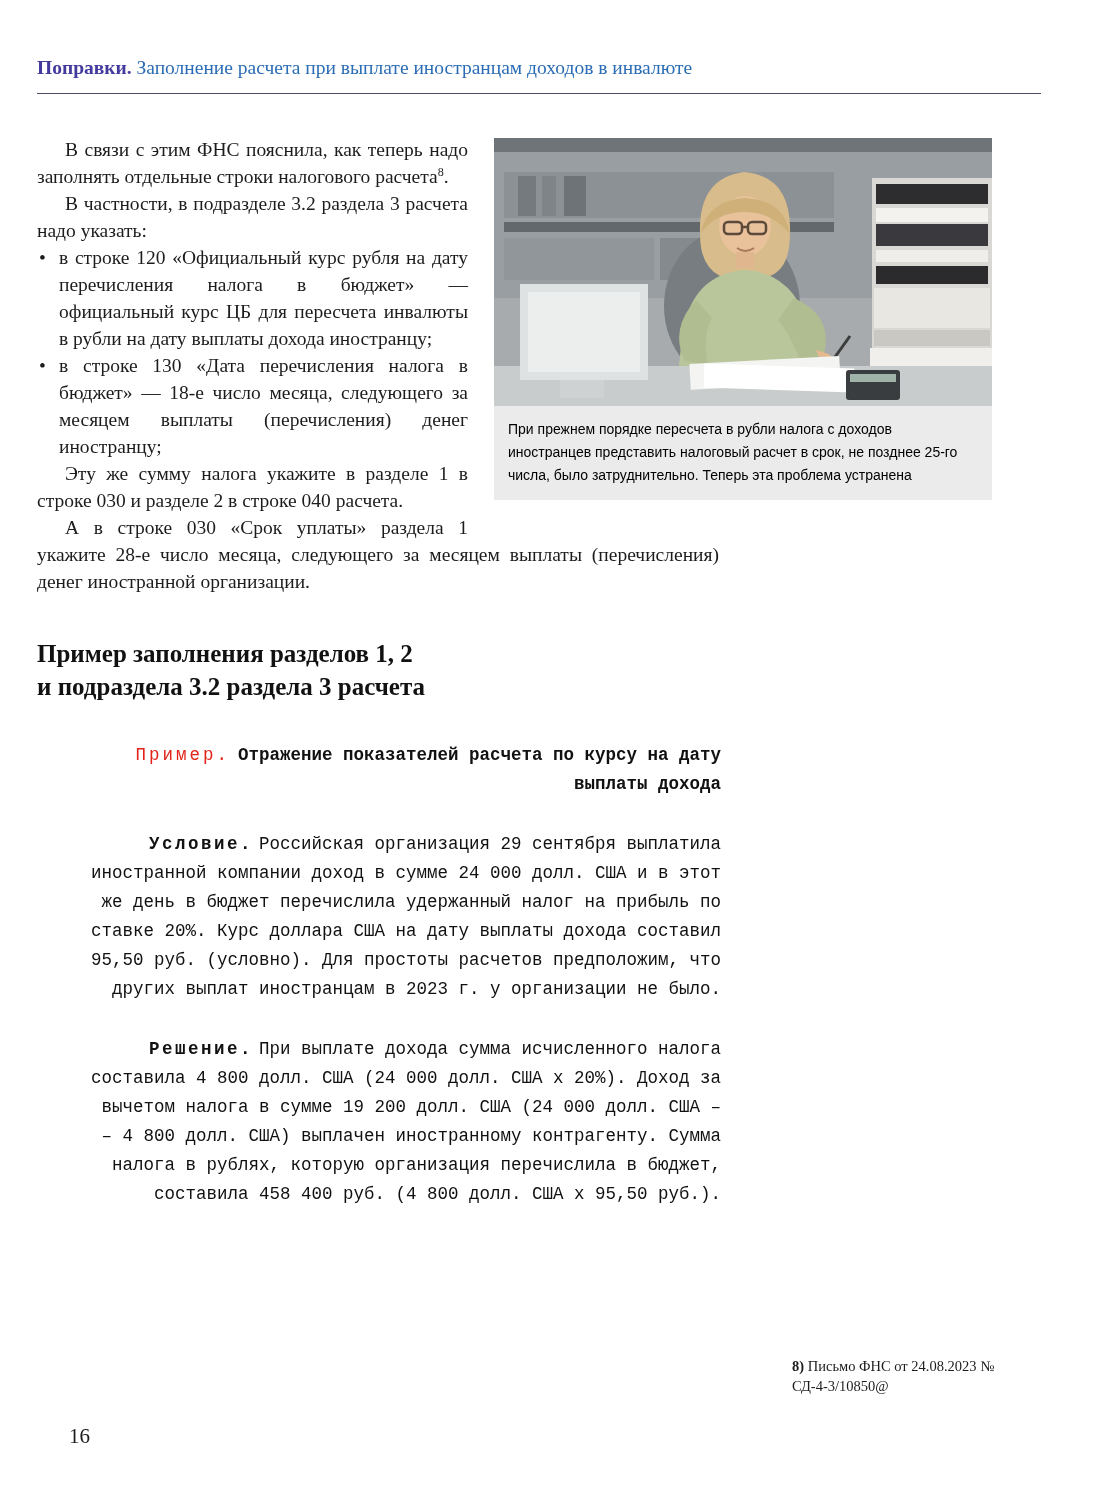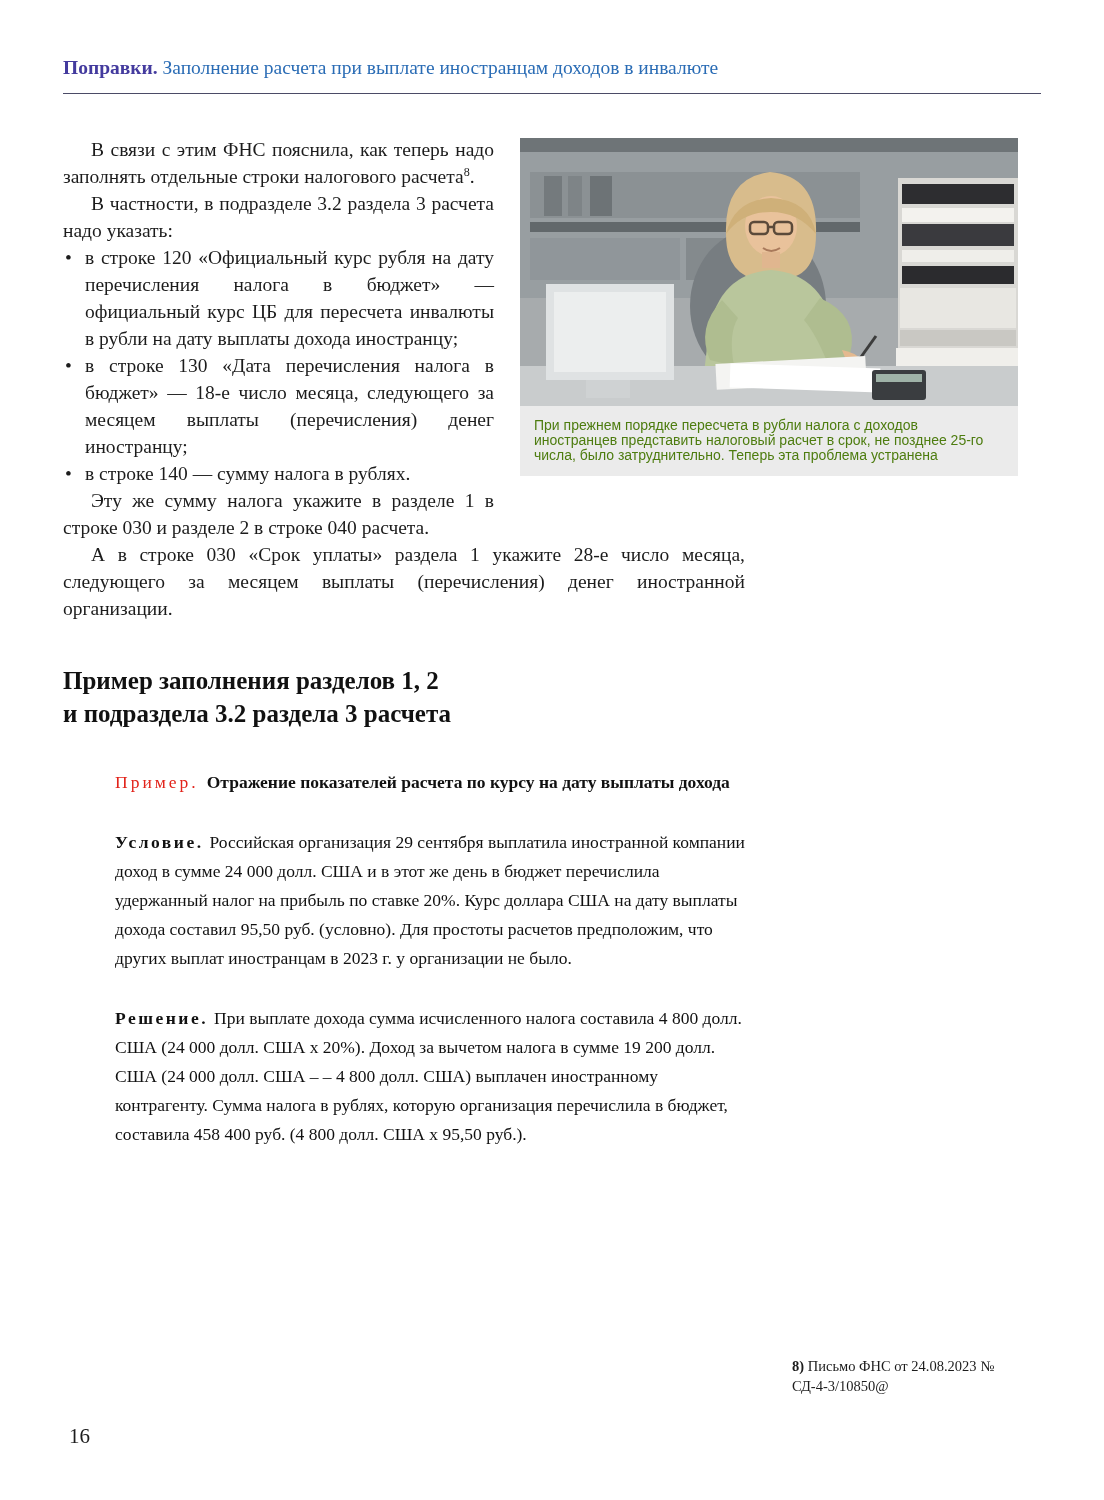--- a/index.html
+++ b/index.html
@@ -4,57 +4,57 @@
 <style>
   * { margin:0; padding:0; box-sizing:border-box; }
   html,body { background:#ffffff; }
   body {
     width:1104px; height:1500px;
     font-family:"Liberation Serif", serif;
     color:#1c1c1c;
     position:relative;
     overflow:hidden;
   }
-  .page { position:relative; width:1104px; height:1500px; padding:56px 63px 0 63px; }
+  .page { position:relative; width:1104px; height:1500px; padding:56px 63px 0 37px; }
 
   
   .header-line { font-size:19.5px; line-height:24px; }
   .header-section { color:#433a9e; font-weight:bold; }
   .header-title { color:#2a6cb5; }
   .header-rule { border:none; border-top:1.6px solid #4b4b66; margin-top:13px; }
 
   
   .article-top { width:682px; margin-top:42px; font-size:19.5px; line-height:27px; text-align:justify; }
   .article-top p { margin:0; }
   .p-indent { text-indent:28px; }
   sup { font-size:0.62em; vertical-align:super; line-height:0; }
 
   figure.photo-figure { float:right; width:498px; margin:2px -273px 20px 26px; }
   .photo { width:498px; height:268px; display:block; }
   figcaption {
     background:#ebebeb; padding:12px 14px 13px 14px;
     font-family:"Liberation Sans", sans-serif;
-    font-size:14px; line-height:15px; color:#4d7c0f; text-align:left;
+    font-size:14px; line-height:23px; color:#000000; text-align:left;
   }
 
   .bullet { position:relative; padding-left:22px; }
   .bullet::before { content:"\2022"; position:absolute; left:2px; top:0; }
 
   
   .section-heading {
     clear:both; font-size:25px; line-height:33px; font-weight:bold;
     margin:42px 0 23px 0; color:#111;
   }
   .section-intro { width:682px; font-size:19.5px; line-height:27px; text-align:justify; }
 
   
   .example {
     margin:38px 0 0 52px; width:632px;
-    font-family:Liberation Serif, serif;
-    font-size:17.5px; line-height:29px; color:#111;
+    font-family:Liberation Mono, monospace;
+    font-size:17.5px; line-height:29px; color:#111;text-align:right;
   }
   .ex-head { margin-bottom:31px; font-weight:bold; }
   .ex-label { color:#e2231a; font-weight:normal; letter-spacing:3px; margin-right:8px; }
   .ex-section { margin-bottom:31px; }
   .ex-sec-label { font-weight:bold; letter-spacing:2.5px; margin-right:6px; }
 
   
   .footnote {
     position:absolute; left:792px; top:1336px; width:235px;
     font-size:14.5px; line-height:20px; color:#1c1c1c;margin-top:20px;
@@ -138,21 +138,20 @@
       </svg>
       <figcaption>При прежнем порядке пересчета в рубли налога с доходов иностранцев представить налоговый расчет в срок, не позднее 25-го числа, было затруднительно. Теперь эта проблема устранена</figcaption>
     </figure>
 
     <p class="p-indent"><span>В связи с этим ФНС пояснила, как теперь надо заполнять отдельные строки налогового расчета</span><sup>8</sup><span>.</span></p>
 
     <p class="p-indent">В частности, в подразделе 3.2 раздела 3 расчета надо указать:</p>
 
     <div class="bullet">в строке 120 «Официальный курс рубля на дату перечисления налога в бюджет» — официальный курс ЦБ для пересчета инвалюты в рубли на дату выплаты дохода иностранцу;</div>
     <div class="bullet">в строке 130 «Дата перечисления налога в бюджет» — 18-е число месяца, следующего за месяцем выплаты (перечисления) денег иностранцу;</div>
-    <div class="bullet">в строке 140 — сумму налога в рублях.</div>
 
     <p class="p-indent">Эту же сумму налога укажите в разделе 1 в строке 030 и разделе 2 в строке 040 расчета.</p>
     <p class="p-indent">А в строке 030 «Срок уплаты» раздела 1 укажите 28-е число месяца, следующего за месяцем выплаты (перечисления) денег иностранной организации.</p>
   </div>
 
   <h2 class="section-heading"><span>Пример заполнения разделов 1, 2</span><br><span>и подраздела 3.2 раздела 3 расчета</span></h2>
 
 
   <div class="example">
     <div class="ex-head"><span class="ex-label">Пример.</span><span>Отражение показателей расчета по курсу на дату выплаты дохода</span></div>

